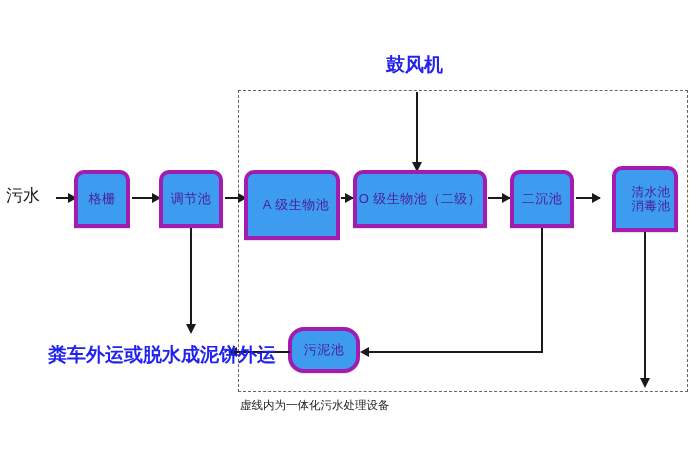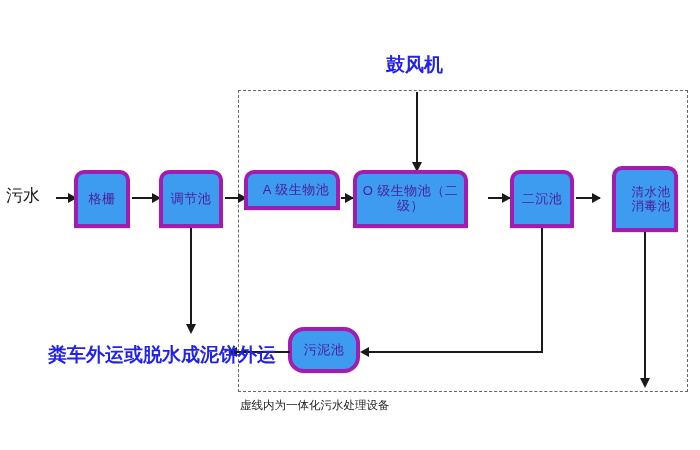--- a/index.html
+++ b/index.html
@@ -113,26 +113,26 @@
   <div class="node" style="left:74px; top:170px; width:56px; height:58px;">格栅</div>
 
   <div class="hline" style="left:132px; top:197px; width:22px;"></div>
   <div class="arrow-r" style="left:152px; top:193px;"></div>
 
   <div class="node" style="left:159px; top:170px; width:64px; height:58px;">调节池</div>
 
   <div class="hline" style="left:225px; top:197px; width:22px;"></div>
   <div class="arrow-r" style="left:238px; top:193px;"></div>
 
-  <div class="node" style="left:244px; top:170px; width:96px; height:40px;padding-left:8px;">A 级生物池</div>
+  <div class="node" style="left:244px; top:170px; width:96px; height:70px;padding-left:8px;">A 级生物池</div>
 
   <div class="hline" style="left:341px; top:197px; width:20px;"></div>
   <div class="arrow-r" style="left:345px; top:193px;"></div>
 
-  <div class="node" style="left:353px; top:170px; width:115px; height:58px;">O 级生物池（二级）</div>
+  <div class="node" style="left:353px; top:170px; width:134px; height:58px;">O 级生物池（二级）</div>
 
   <div class="hline" style="left:488px; top:197px; width:22px;"></div>
   <div class="arrow-r" style="left:502px; top:193px;"></div>
 
   <div class="node" style="left:510px; top:170px; width:64px; height:58px;">二沉池</div>
 
   <div class="hline" style="left:576px; top:197px; width:24px;"></div>
   <div class="arrow-r" style="left:592px; top:193px;"></div>
 
   <div class="node two-line" style="left:612px; top:166px; width:66px; height:66px;padding-left:12px;">清水池

